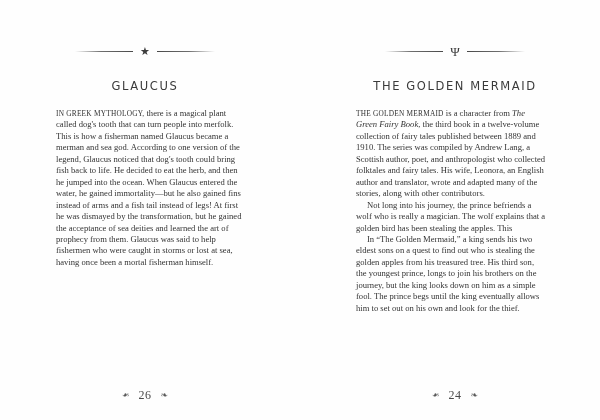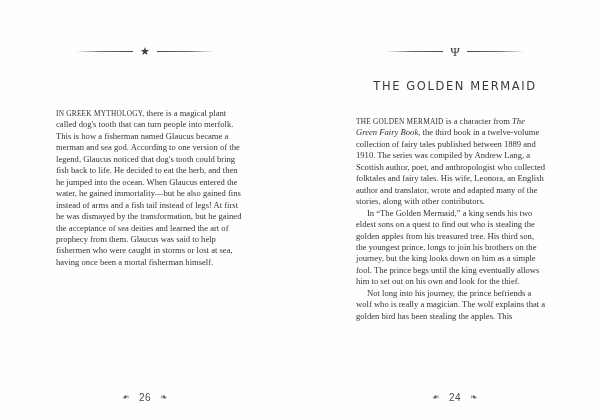--- a/index.html
+++ b/index.html
@@ -86,21 +86,21 @@
   .body-col {
     position: absolute;
     top: 108px;
     width: 190px;
     font-size: 8.6px;
     line-height: 11.45px;
     color: #333333;
     text-align: left;
   }
   .page-left .body-col { left: 56px; }
-  .page-right .body-col { left: 56px; margin-top: 8px; }
+  .page-right .body-col { left: 56px; }
 
   .body-col p {
     margin: 0;
   }
   .body-col p + p {
     text-indent: 11px;
   }
   .opener {
     font-family: Liberation Serif, serif;
     font-size: 7.3px;
@@ -125,40 +125,41 @@
   .page-right .folio { padding-left: 10px; }
 
   .folio-flourish {
     font-size: 9px;
     line-height: 1;
     color: #5a5a5a;
     display: inline-block;
   }
   .folio-flourish.left  { transform: scaleX(-1); }
   .folio-num {
-    font-family: Liberation Sans, sans-serif;
-    font-size: 10px;
+    font-family: Liberation Serif, serif;
+    font-size: 12px;
     color: #4a4a4a;
     letter-spacing: 0.4px;
   }
 </style>
 </head>
 <body>
 
 <div class="spread">
 
   <div class="page page-left">
     <div class="page-inner">
 
       <div class="ornament-rule">
         <span class="rule-line"></span>
         <span class="rule-glyph glyph-star">★</span>
         <span class="rule-line right"></span>
       </div>
 
+      <div class="chapter-title">GLAUCUS</div>
 
       <div class="body-col">
         <p><span class="opener">IN GREEK MYTHOLOGY,</span><span> there is a magical plant called dog's tooth that can turn people into merfolk. This is how a fisherman named Glaucus became a merman and sea god. According to one version of the legend, Glaucus noticed that dog's tooth could bring fish back to life. He decided to eat the herb, and then he jumped into the ocean. When Glaucus entered the water, he gained immortality—but he also gained fins instead of arms and a fish tail instead of legs! At first he was dismayed by the transformation, but he gained the acceptance of sea deities and learned the art of prophecy from them. Glaucus was said to help fishermen who were caught in storms or lost at sea, having once been a mortal fisherman himself.</span></p>
       </div>
 
       <div class="folio">
         <span class="folio-flourish left">❧</span>
         <span class="folio-num">26</span>
         <span class="folio-flourish">❧</span>
       </div>
@@ -172,22 +173,22 @@
       <div class="ornament-rule">
         <span class="rule-line"></span>
         <span class="rule-glyph glyph-trident">Ψ</span>
         <span class="rule-line right"></span>
       </div>
 
       <div class="chapter-title">THE GOLDEN MERMAID</div>
 
       <div class="body-col">
         <p><span class="opener">THE GOLDEN MERMAID</span><span> is a character from </span><span class="bk-title">The Green Fairy Book</span><span>, the third book in a twelve-volume collection of fairy tales published between 1889 and 1910. The series was compiled by Andrew Lang, a Scottish author, poet, and anthropologist who collected folktales and fairy tales. His wife, Leonora, an English author and translator, wrote and adapted many of the stories, along with other contributors.</span></p>
+        <p>Not long into his journey, the prince befriends a wolf who is really a magician. The wolf explains that a golden bird has been stealing the apples. This</p>
         <p>In “The Golden Mermaid,” a king sends his two eldest sons on a quest to find out who is stealing the golden apples from his treasured tree. His third son, the youngest prince, longs to join his brothers on the journey, but the king looks down on him as a simple fool. The prince begs until the king eventually allows him to set out on his own and look for the thief.</p>
-        <p>Not long into his journey, the prince befriends a wolf who is really a magician. The wolf explains that a golden bird has been stealing the apples. This</p>
       </div>
 
       <div class="folio">
         <span class="folio-flourish left">❧</span>
         <span class="folio-num">24</span>
         <span class="folio-flourish">❧</span>
       </div>
 
     </div>
   </div>

